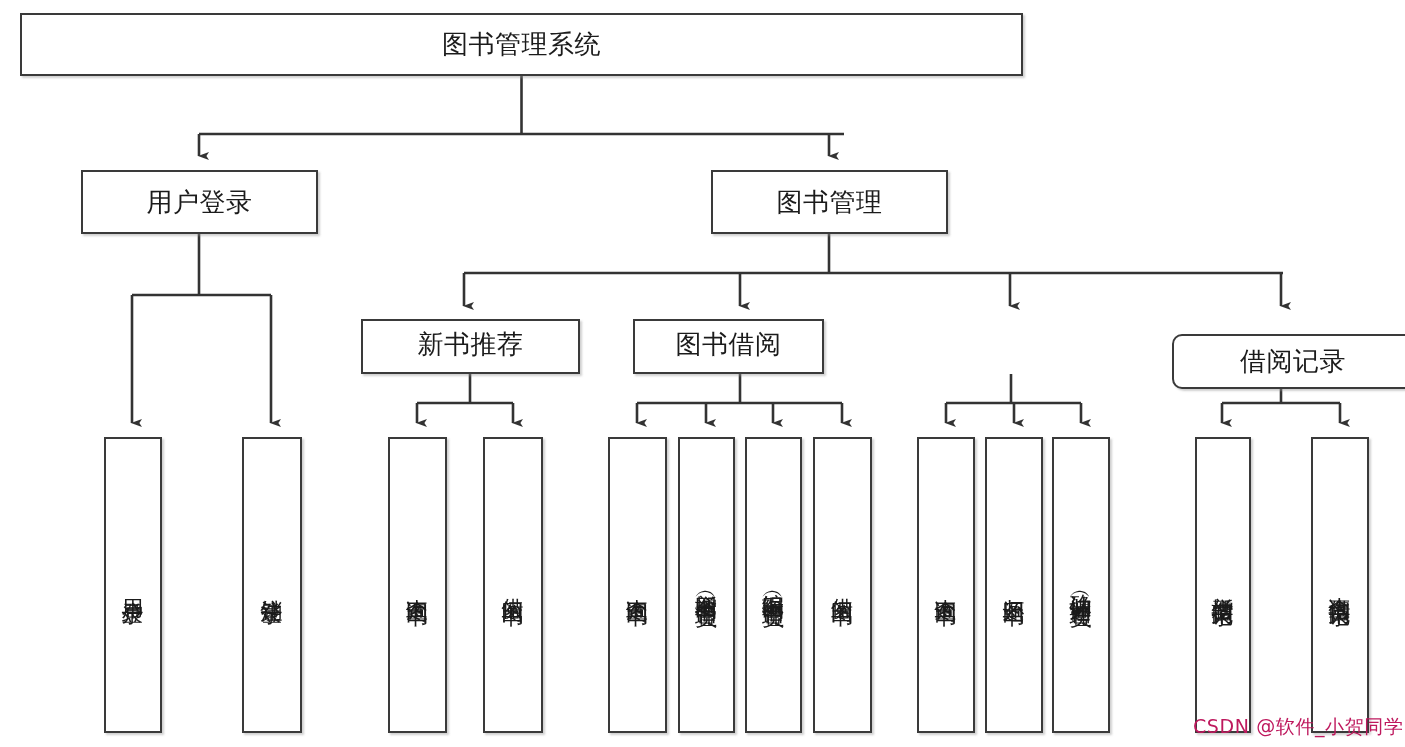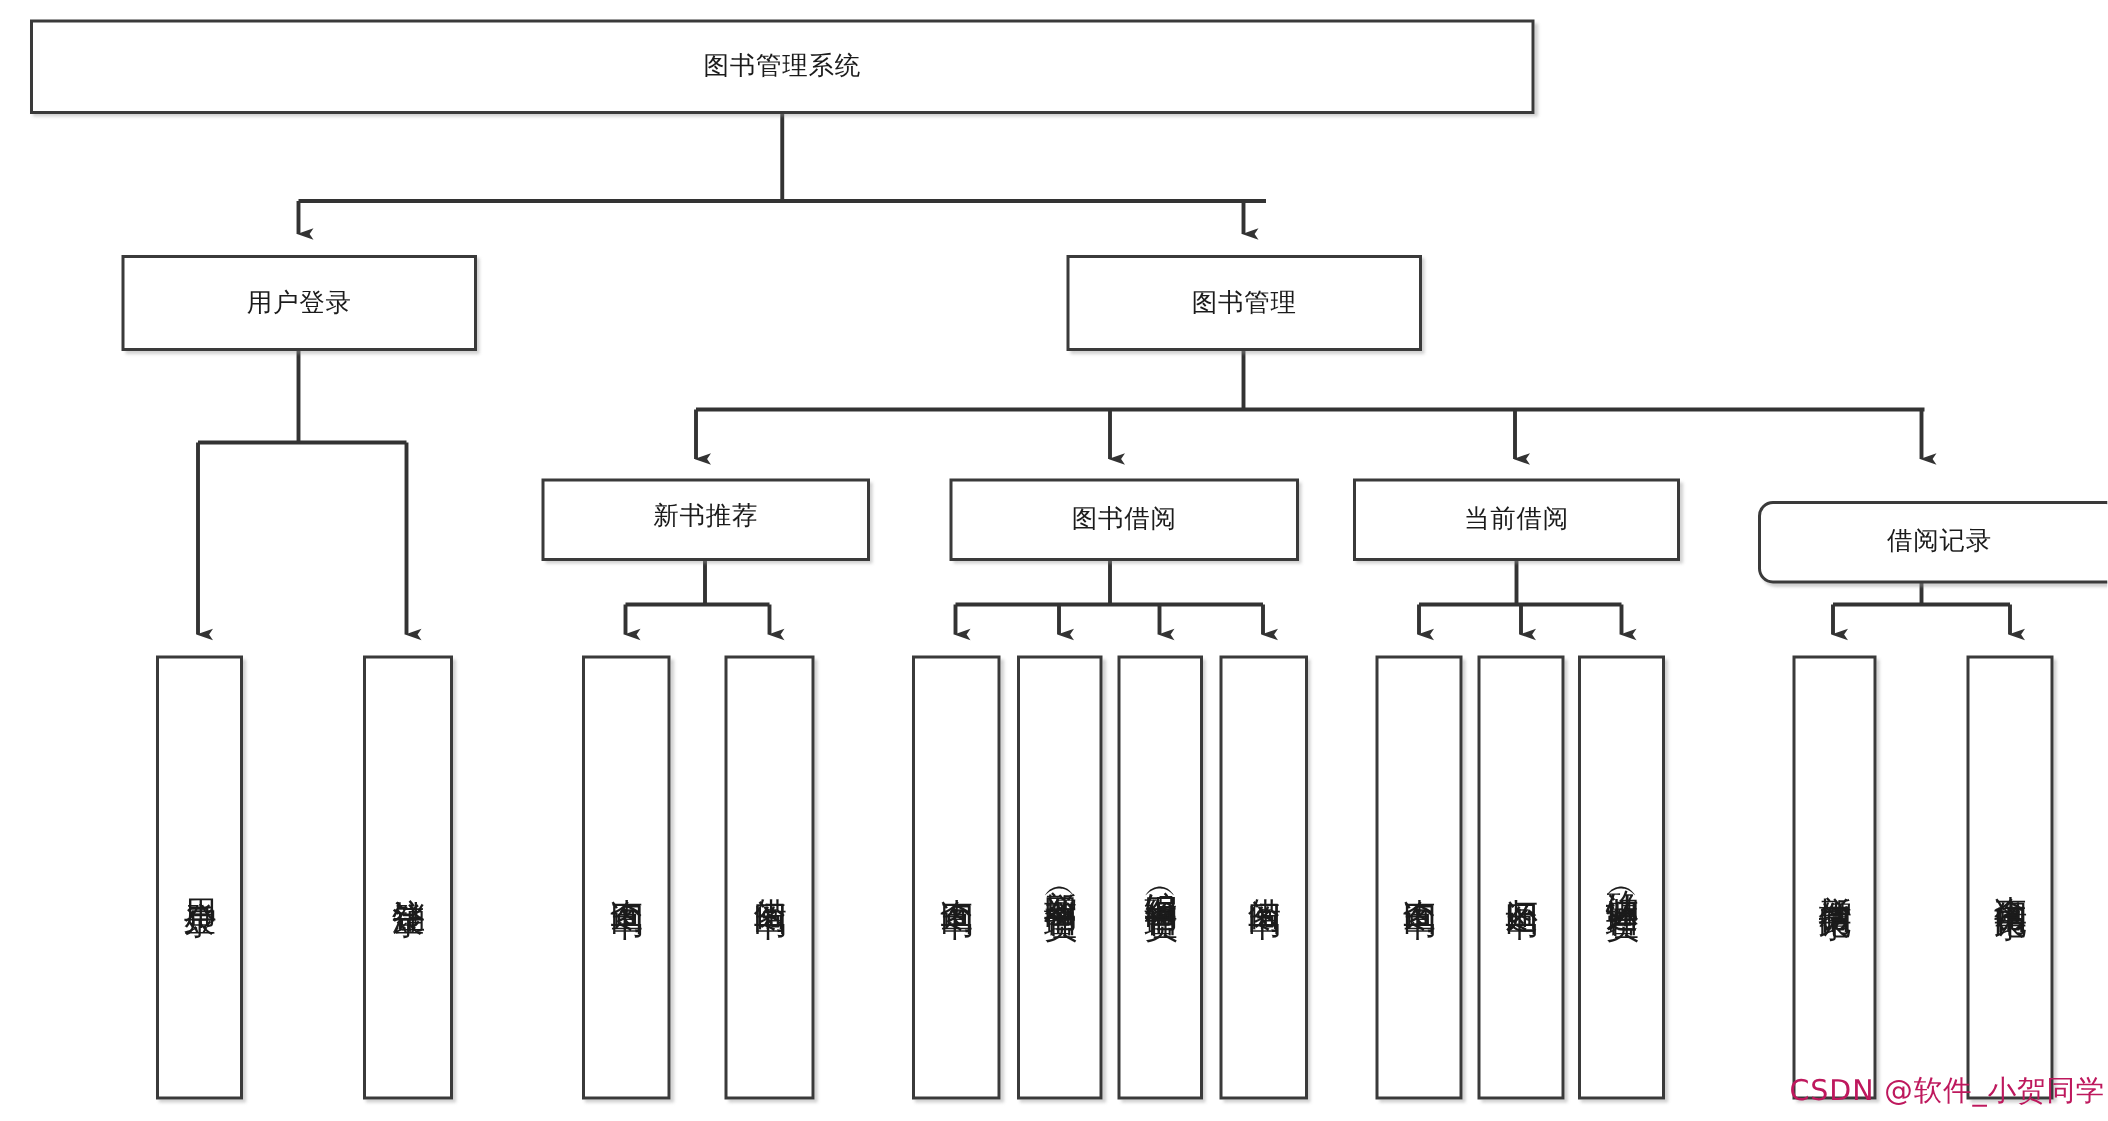--- a/index.html
+++ b/index.html
@@ -31,21 +31,21 @@
     background: #ffffff;
     border: 2.2px solid #3a3a3a;
     box-shadow: 2px 2px 2px rgba(150,150,150,0.45);
     display: flex;
     align-items: center;
     justify-content: center;
     z-index: 5;
   }
   .node-label {
     color: #1b1b1b;
-    font-size: 17px;
+    font-size: 26px;
     line-height: 1.18;
     letter-spacing: 0.5px;
     text-align: center;
     white-space: nowrap;
   }
   .node-box.vertical .node-label {
     writing-mode: vertical-rl;
     text-orientation: upright;
     font-size: 22px;
     letter-spacing: 2px;
@@ -127,27 +127,24 @@
   </div>
 
   <div class="node-box" style="left:711px; top:170px; width:237px; height:64px;">
     <span class="node-label">图书管理</span>
   </div>
 
   <div class="node-box" style="left:361px; top:319px; width:219px; height:55px;font-family:Liberation Mono, monospace;">
     <span class="node-label">新书推荐</span>
   </div>
 
-  <div class="node-box" style="left:633px; top:319px; width:233px; height:55px;">
+  <div class="node-box" style="left:633px; top:319px; width:191px; height:55px;font-family:Liberation Mono, monospace;">
     <span class="node-label">图书借阅</span>
   </div>
 
-  <div class="node-box" style="left:902px; top:319px; width:218px; height:55px;">
-    <span class="node-label">当前借阅</span>
-  </div>
 
   <div class="node-box" style="left:1172px; top:334px; width:242px; height:55px;border-radius:10px;">
     <span class="node-label">借阅记录</span>
   </div>
 
   <div class="node-box vertical" style="left:104px; top:437px; width:58px; height:296px;">
     <span class="node-label">用户登录</span>
   </div>
 
   <div class="node-box vertical" style="left:242px; top:437px; width:60px; height:296px;">

